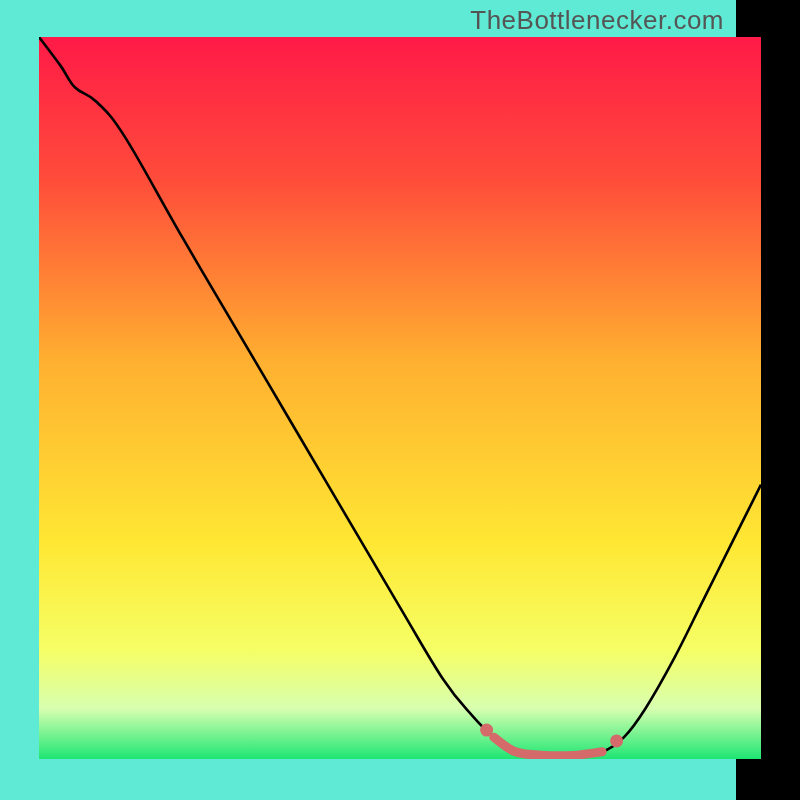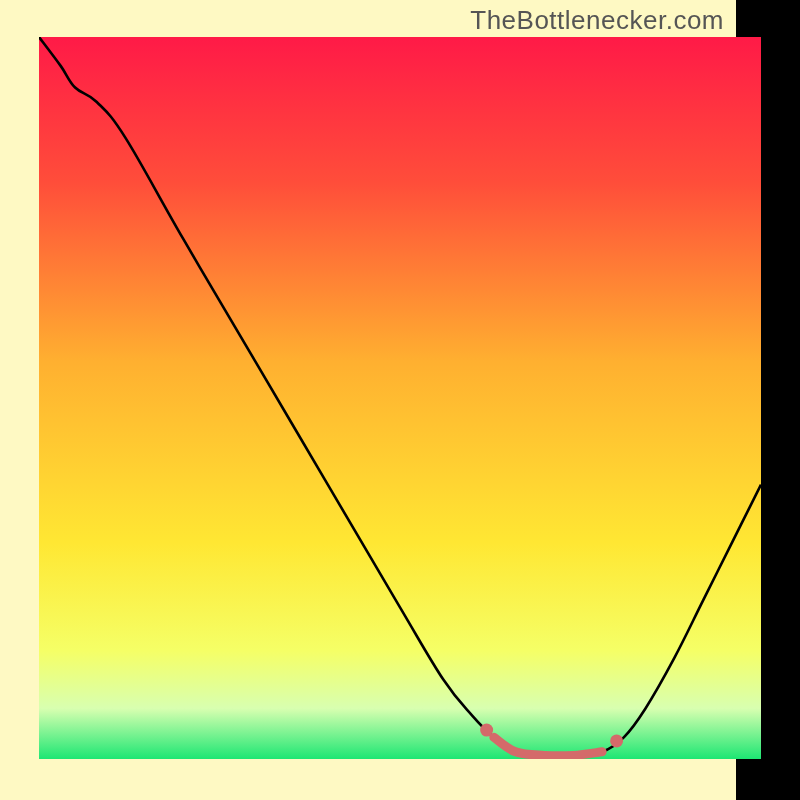--- a/index.html
+++ b/index.html
@@ -1,21 +1,21 @@
 <!DOCTYPE html>
 <html><head>
 <meta charset="utf-8">
 <style>
   * { margin: 0; padding: 0; box-sizing: border-box; }
   html, body { width: 800px; height: 800px; background: #000; overflow: hidden; }
   .container {
     position: relative;
     width: 736px;
     height: 800px;
-    background: #fef9c3;
+    background: #5eead4;
   }
   .watermark {
     position: absolute;
     top: 5px;
     right: 12px;
     color: #555;
     font-family: Arial, Helvetica, sans-serif;
     font-size: 26px;
     font-weight: 500;
     letter-spacing: 0.5px;

